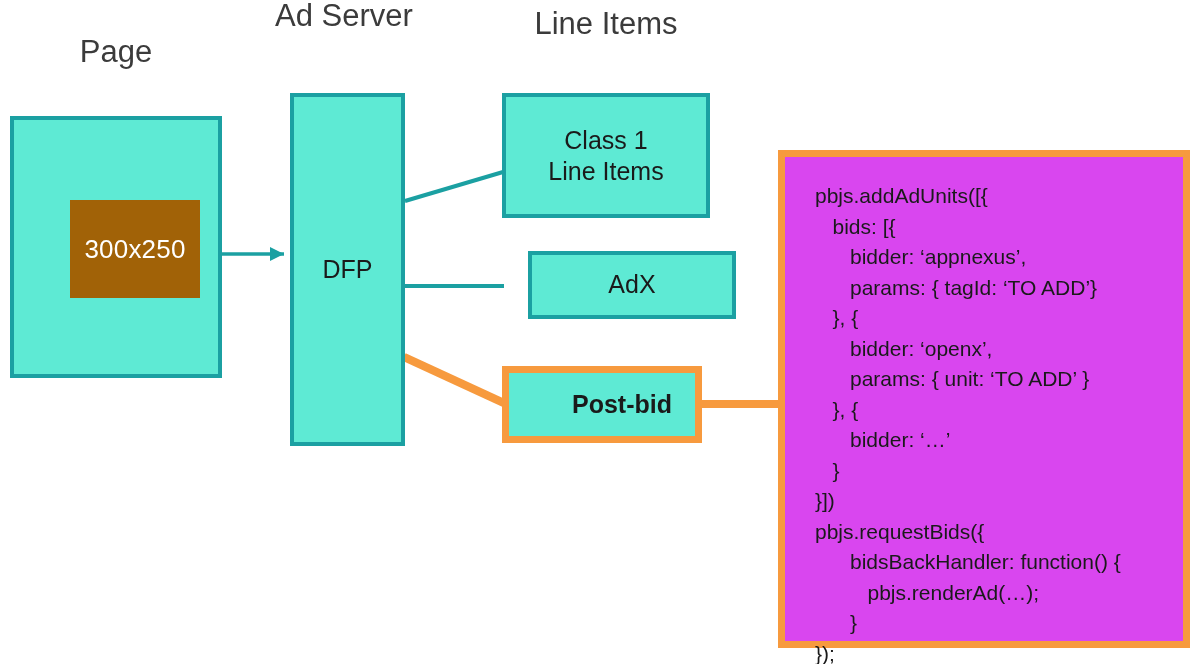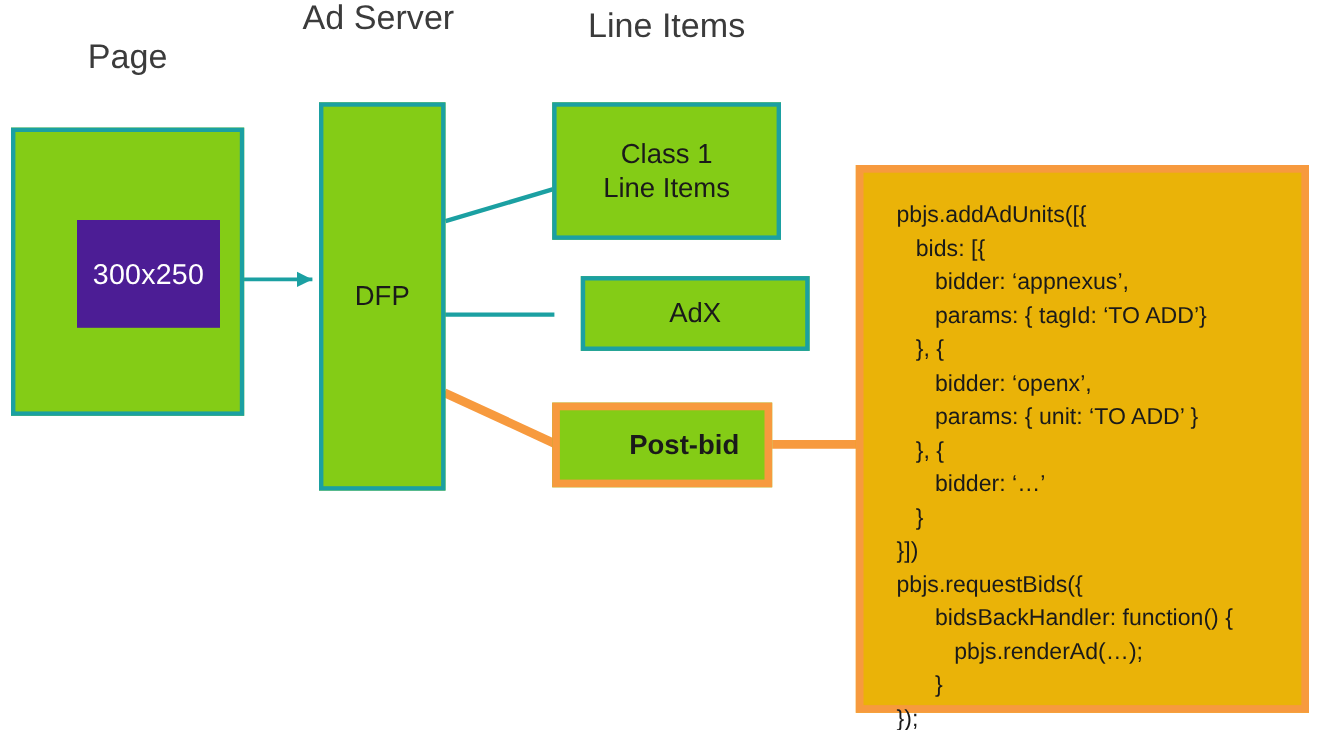--- a/index.html
+++ b/index.html
@@ -10,43 +10,43 @@
   }
   .stage{position:absolute;left:0;top:0;width:1200px;height:664px;}
 
   
   .col-header{
     position:absolute;text-align:center;font-size:31px;line-height:1;
     color:#3b3b3b;font-weight:400;white-space:nowrap;
   }
 
   
-  .box{position:absolute;box-sizing:border-box;background:#84cc16;}
+  .box{position:absolute;box-sizing:border-box;background:#5eead4;}
   .box-teal{border:4px solid #1BA0A2;}
   .box-orange{border:7px solid #F79A3E;}
   .box-label{
     position:absolute;left:0;right:0;top:50%;transform:translateY(-50%);
     text-align:center;font-size:25px;line-height:1.25;color:#1a1a1a;
   }
   .box-label.bold{font-weight:bold;font-size:25px;margin-left:40px;}
 
   
   .ad-slot{
-    position:absolute;background:#4c1d95;display:flex;
+    position:absolute;background:#a16207;display:flex;
     align-items:center;justify-content:center;
     color:#ffffff;font-size:26px;letter-spacing:.2px;
   }
 
   
   .connectors{position:absolute;left:0;top:0;width:1200px;height:664px;
               pointer-events:none;}
 
   
   .code-block{
-    position:absolute;box-sizing:border-box;background:#eab308;
+    position:absolute;box-sizing:border-box;background:#d946ef;
     border:7px solid #F79A3E;padding:24px 18px 14px 30px;
   }
   .code-lines{
     font-family:"Liberation Sans","DejaVu Sans",sans-serif;
     font-size:21px;line-height:30.5px;color:#1a1a1a;white-space:pre;
   }
   .code-lines .ln{display:block;white-space:pre;}
   .code-lines b{font-weight:normal;}
 </style>
 </head>

